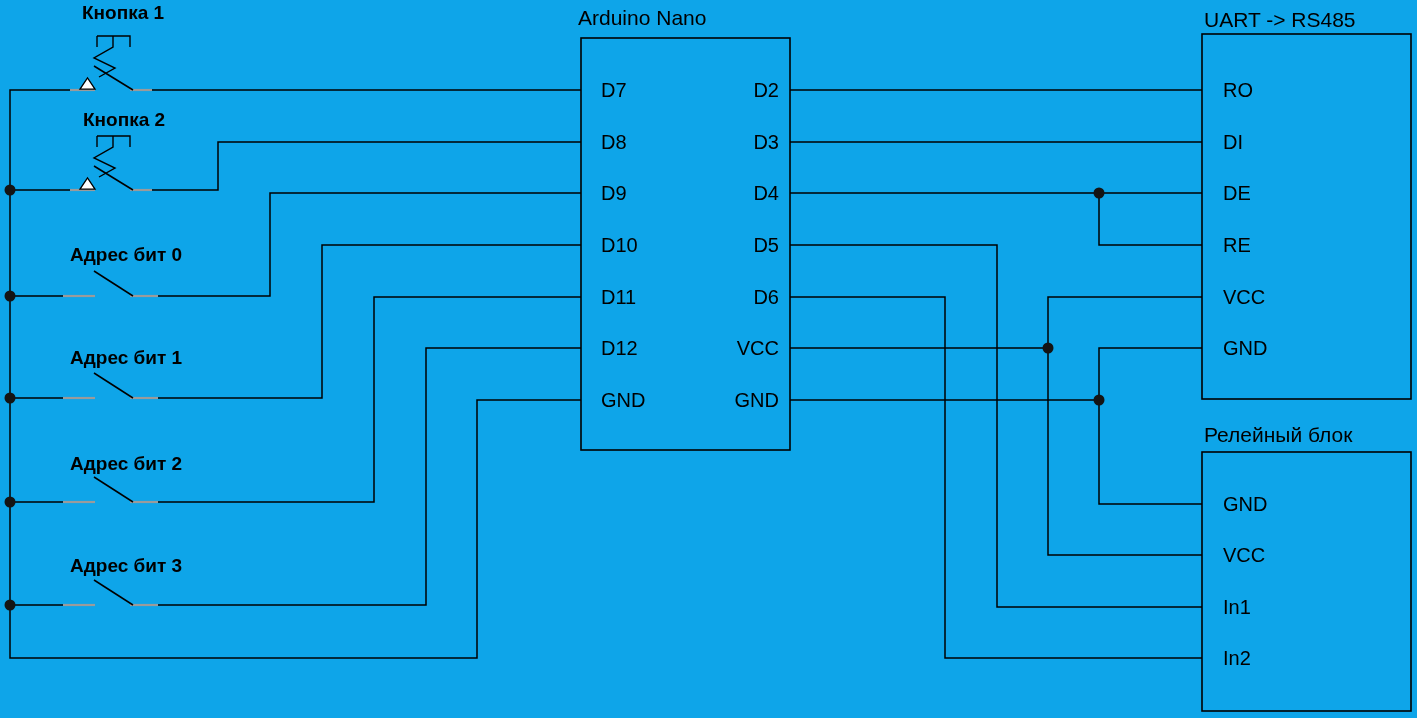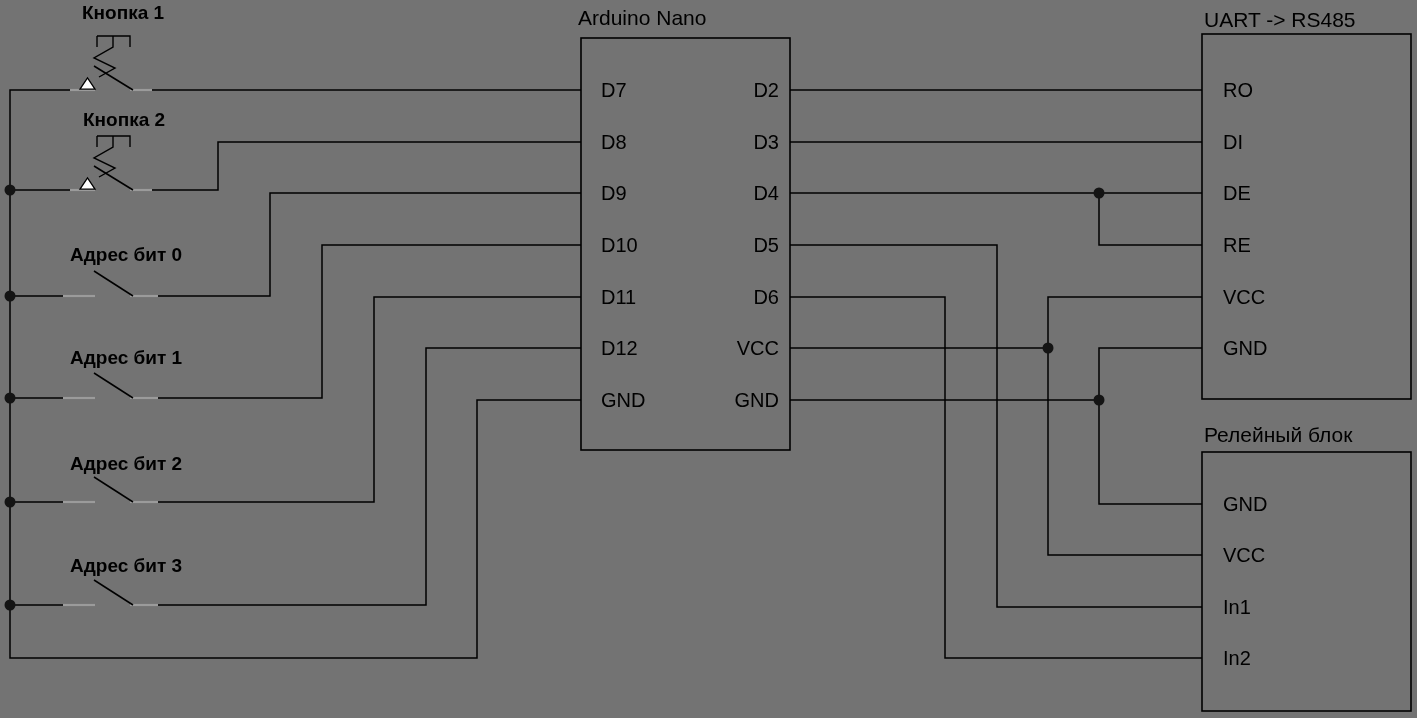--- a/index.html
+++ b/index.html
@@ -1,19 +1,19 @@
 <!DOCTYPE html>
 <html><head>
 <meta charset="utf-8">
 <style>
   html,body{margin:0;padding:0;background:#ffffff;}
   .canvas{
     position:relative;
     width:1417px;height:718px;
-    background:#737373;
+    background:#0ea5e9;
     font-family:"Liberation Sans", sans-serif;
     overflow:hidden;
   }
   svg{position:absolute;left:0;top:0;}
   .wire{stroke:#000000;stroke-width:1.5;fill:none;}
   .contact{stroke:#9b9b9b;stroke-width:2.2;fill:none;}
   .lever{stroke:#000000;stroke-width:1.5;fill:none;}
   .boxrect{stroke:#000000;stroke-width:1.6;fill:none;}
   .dot{fill:#141414;stroke:none;}
   .tri{fill:#ffffff;stroke:#000000;stroke-width:1.3;}

